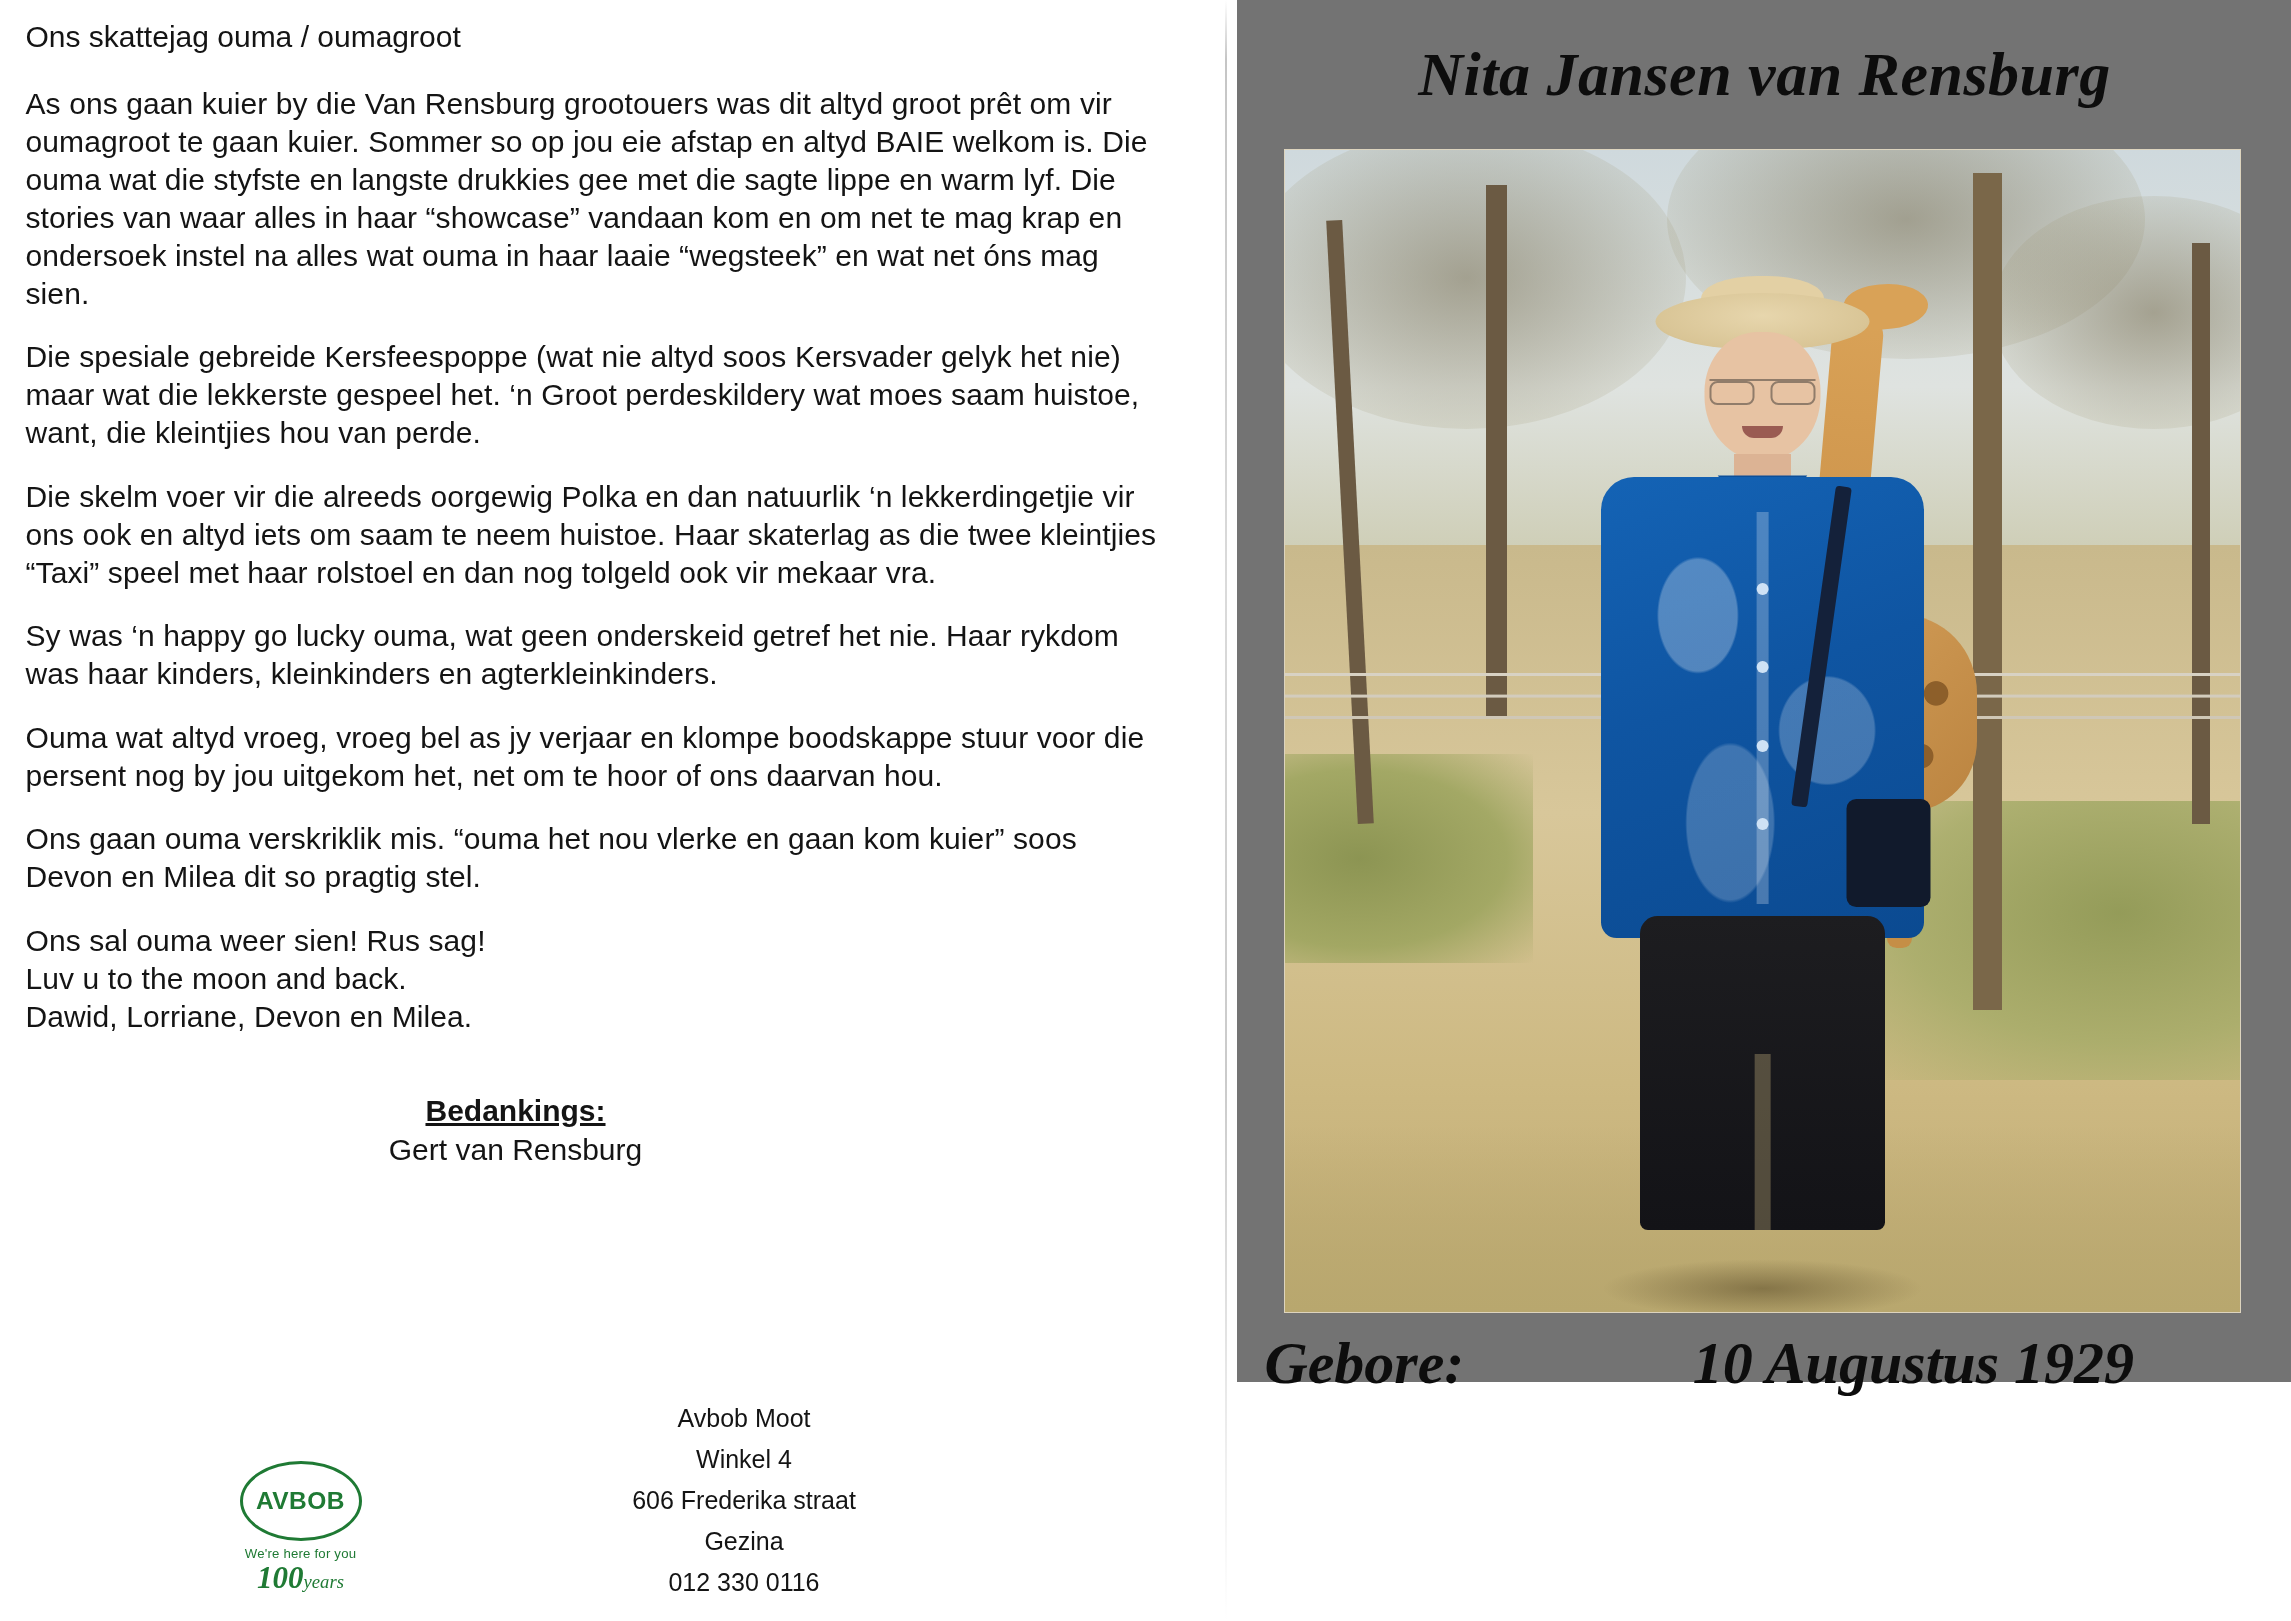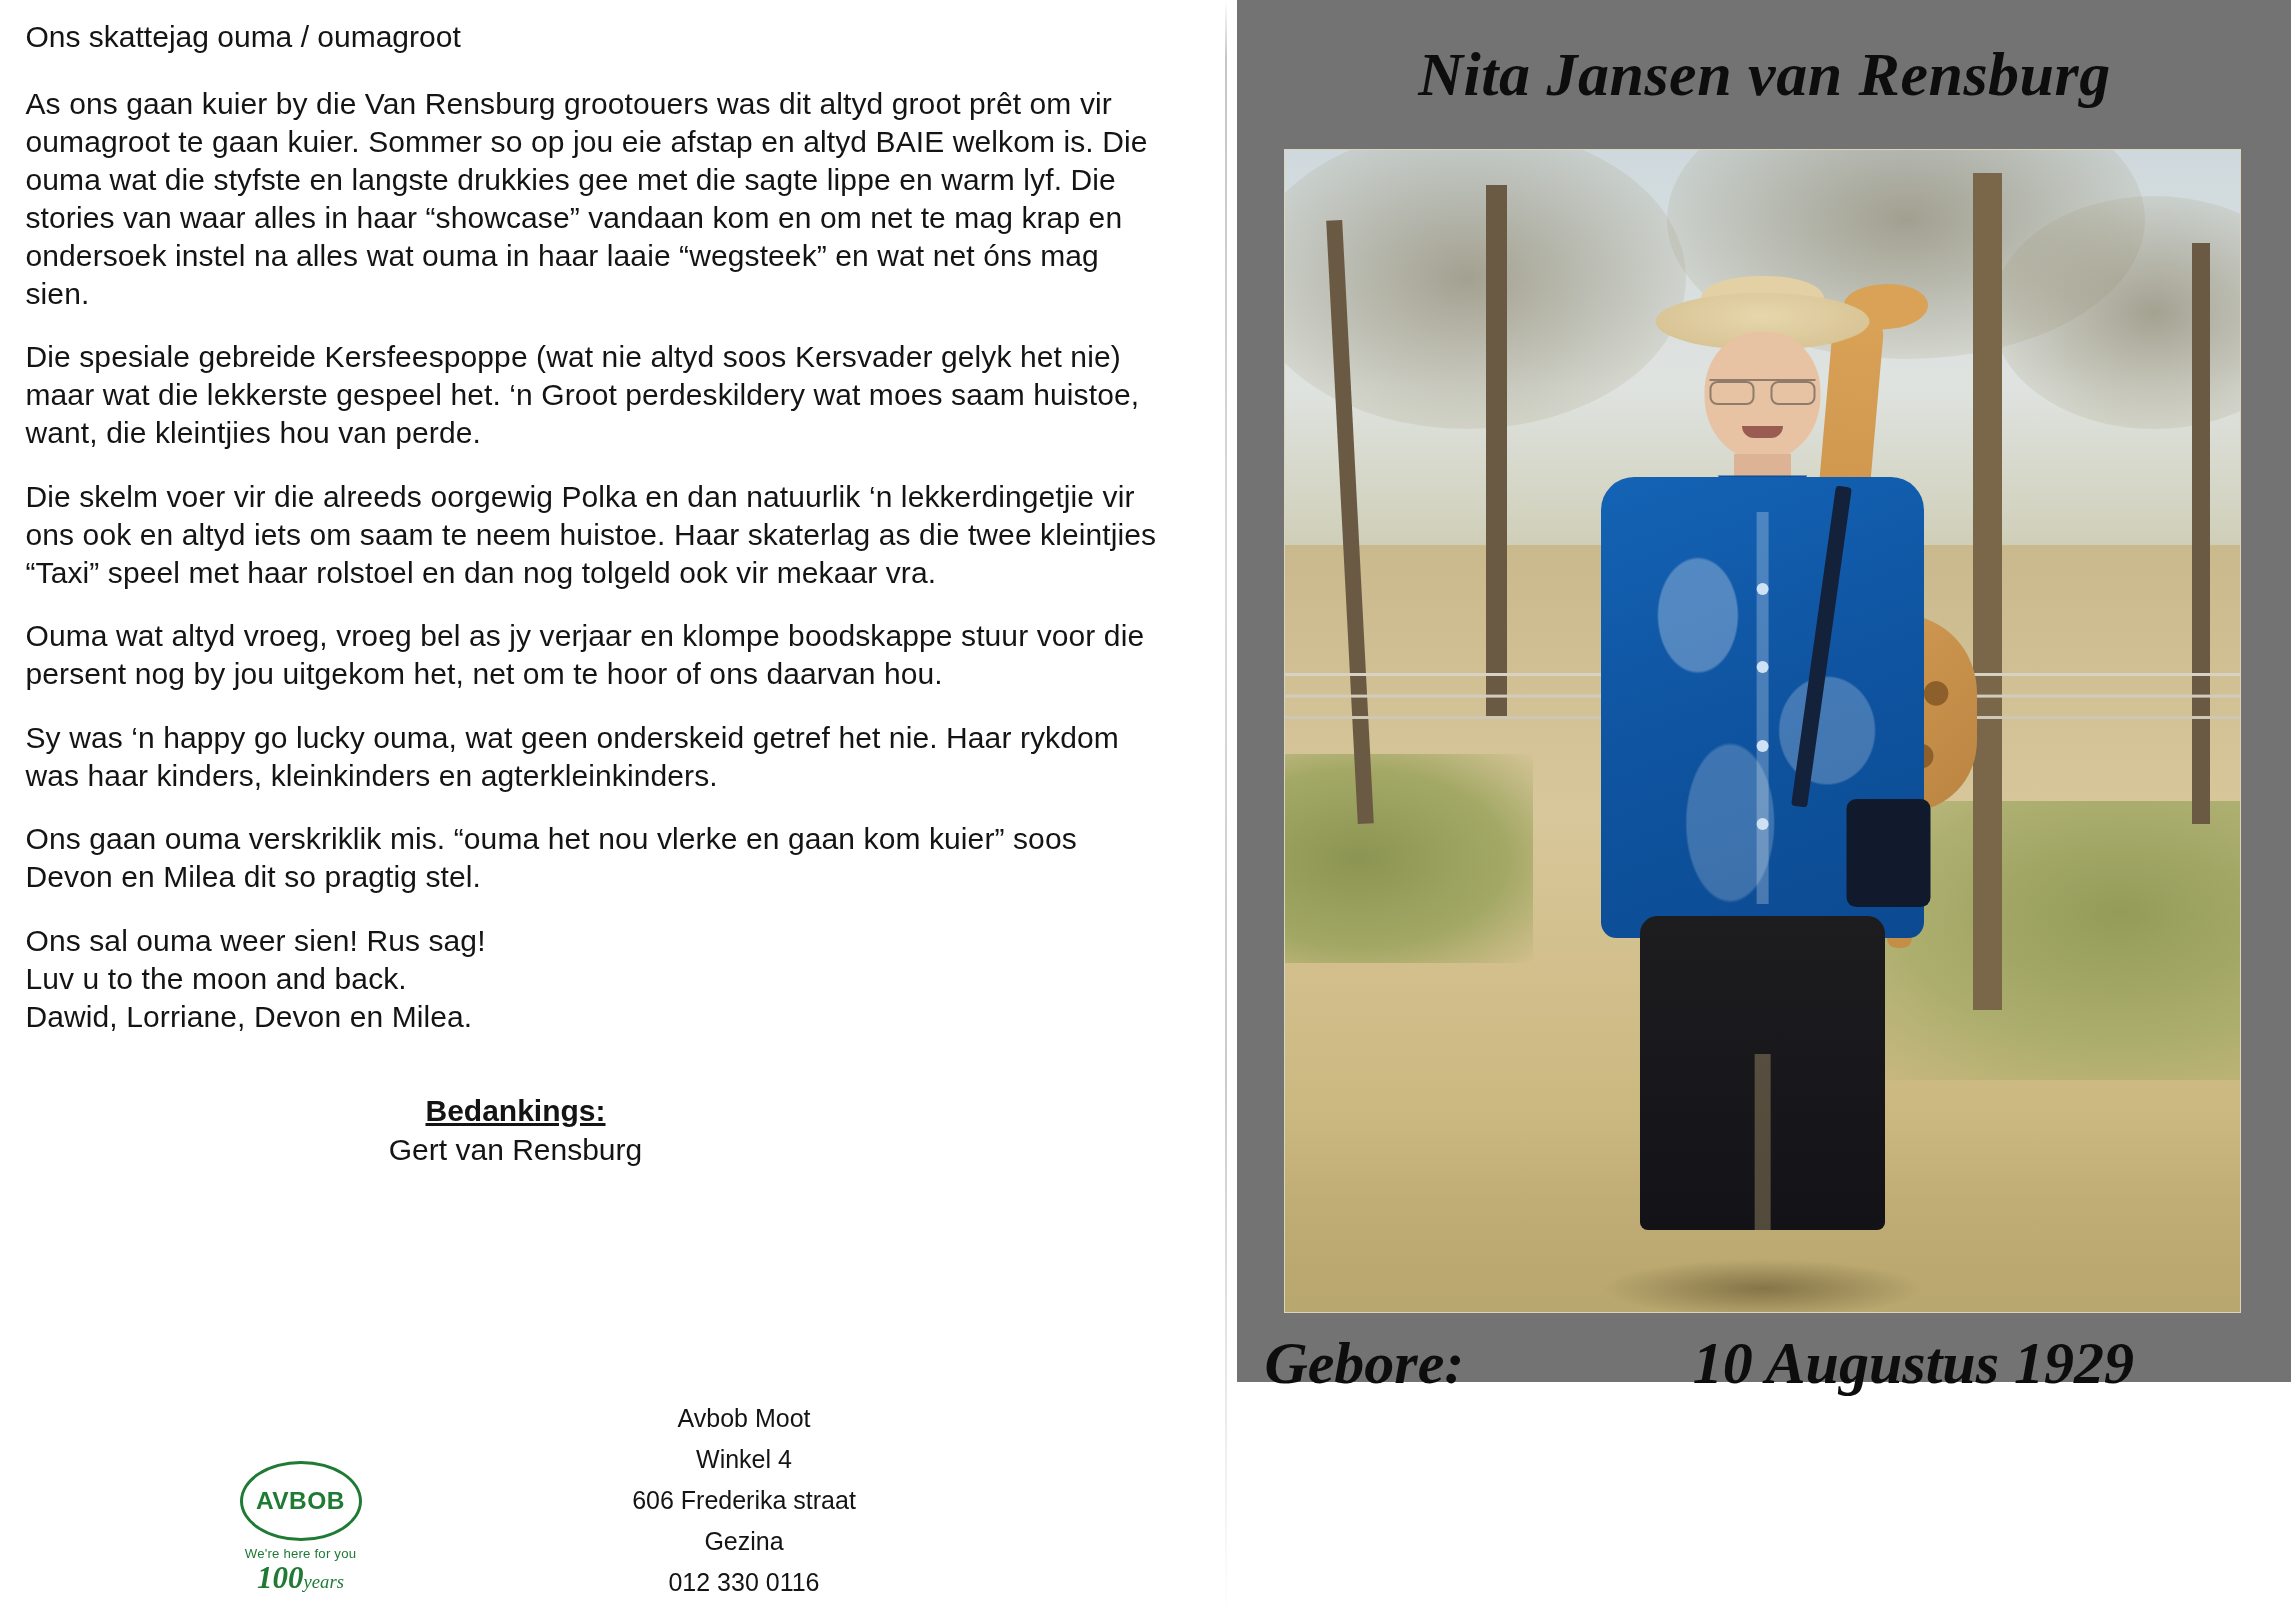--- a/index.html
+++ b/index.html
@@ -479,22 +479,22 @@
 <body>
 
 <div class="page">
 
   <div class="left-panel">
     <div class="left-inner">
       <div class="heading-line">Ons skattejag ouma / oumagroot</div>
       <p class="para">As ons gaan kuier by die Van Rensburg grootouers was dit altyd groot prêt om vir oumagroot te gaan kuier. Sommer so op jou eie afstap en altyd BAIE welkom is. Die ouma wat die styfste en langste drukkies gee met die sagte lippe en warm lyf. Die stories van waar alles in haar “showcase” vandaan kom en om net te mag krap en ondersoek instel na alles wat ouma in haar laaie “wegsteek” en wat net óns mag sien.</p>
       <p class="para">Die spesiale gebreide Kersfeespoppe (wat nie altyd soos Kersvader gelyk het nie) maar wat die lekkerste gespeel het. ‘n Groot perdeskildery wat moes saam huistoe, want, die kleintjies hou van perde.</p>
       <p class="para">Die skelm voer vir die alreeds oorgewig Polka en dan natuurlik ‘n lekkerdingetjie vir ons ook en altyd iets om saam te neem huistoe. Haar skaterlag as die twee kleintjies “Taxi” speel met haar rolstoel en dan nog tolgeld ook vir mekaar vra.</p>
+      <p class="para">Sy was ‘n happy go lucky ouma, wat geen onderskeid getref het nie. Haar rykdom was haar kinders, kleinkinders en agterkleinkinders.</p>
       <p class="para">Ouma wat altyd vroeg, vroeg bel as jy verjaar en klompe boodskappe stuur voor die persent nog by jou uitgekom het, net om te hoor of ons daarvan hou.</p>
-      <p class="para">Sy was ‘n happy go lucky ouma, wat geen onderskeid getref het nie. Haar rykdom was haar kinders, kleinkinders en agterkleinkinders.</p>
       <p class="para">Ons gaan ouma verskriklik mis. “ouma het nou vlerke en gaan kom kuier” soos Devon en Milea dit so pragtig stel.</p>
       <p class="para" style="white-space: pre-line;">Ons sal ouma weer sien! Rus sag!
 Luv u to the moon and back.
 Dawid, Lorriane, Devon en Milea.</p>
 
       <div class="thanks">
         <div class="thanks-title">Bedankings:</div>
         <div class="thanks-name">Gert van Rensburg</div>
       </div>
     </div>

